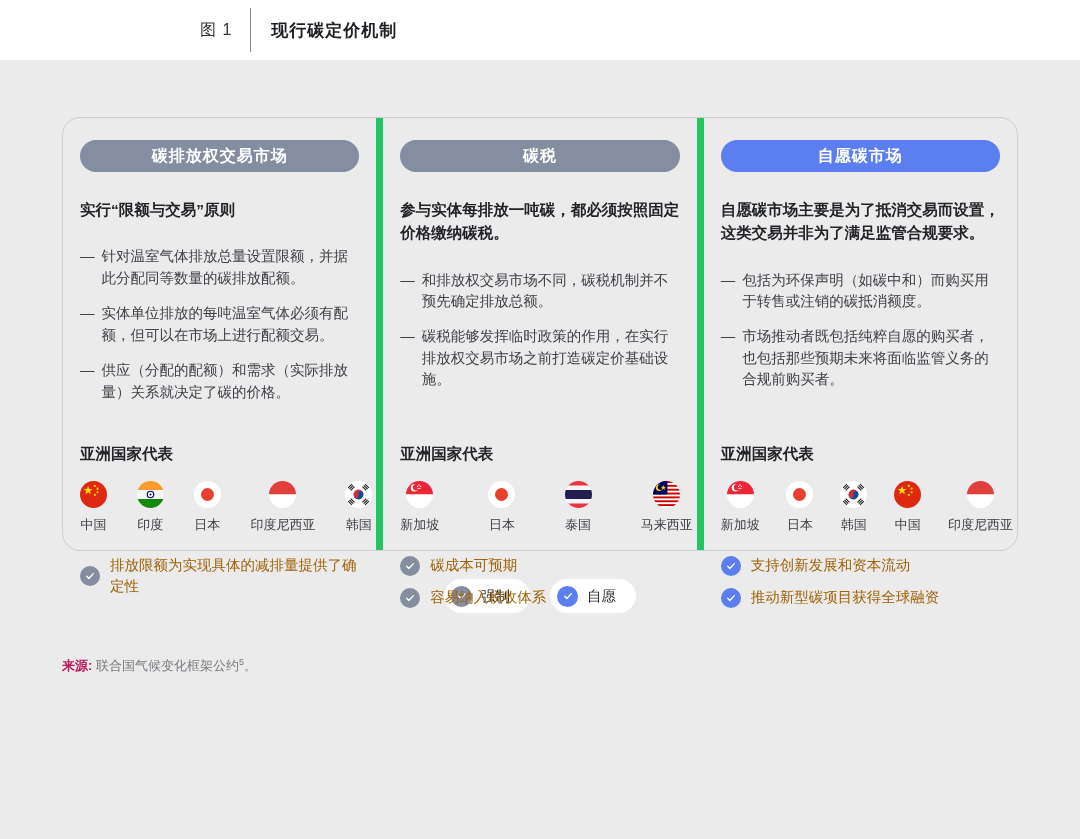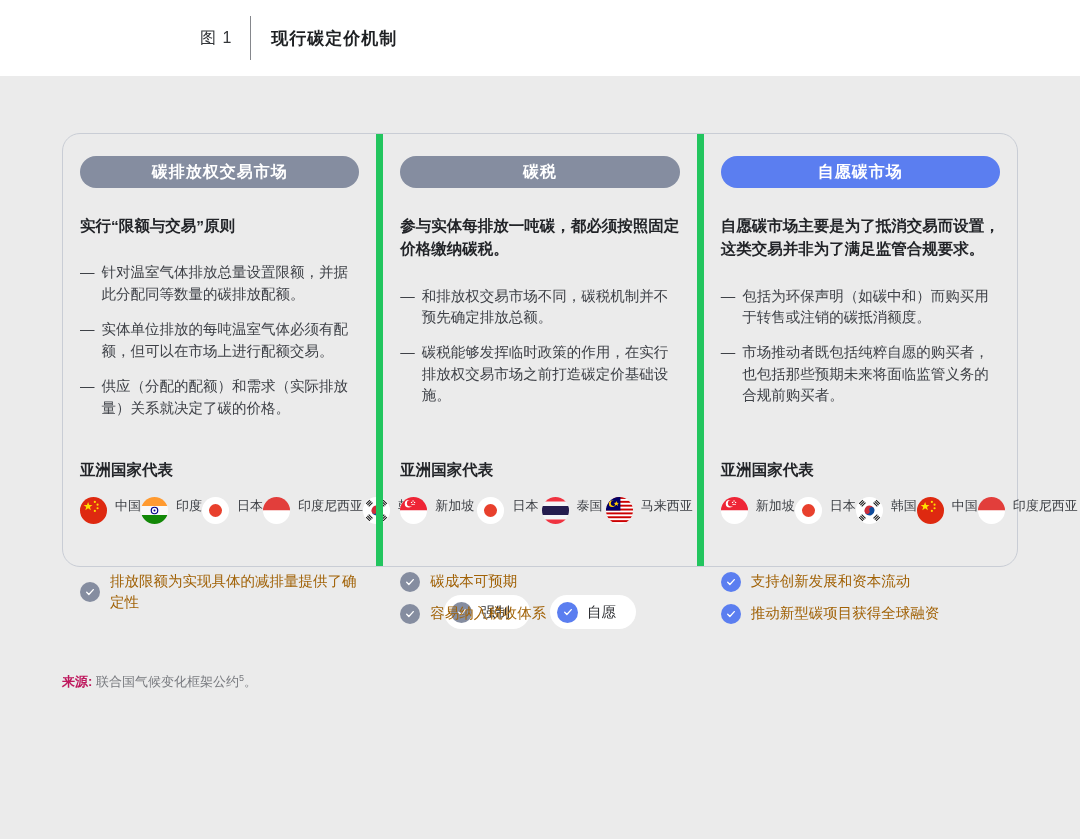--- a/index.html
+++ b/index.html
@@ -1,41 +1,41 @@
 <!DOCTYPE html>
 <html><head>
 <meta charset="utf-8">
 <style>
   * { margin:0; padding:0; box-sizing:border-box; }
   html,body { width:1080px; height:839px; overflow:hidden; }
   body { font-family:"Liberation Sans","DejaVu Sans",sans-serif; background:#ebebeb; }
 
   
-  .titlebar { height:76px; background:#ffffff; display:flex; align-items:center; padding-left:200px; }
+  .titlebar { height:60px; background:#ffffff; display:flex; align-items:center; padding-left:200px; }
   .fig-label { font-size:16px; color:#333639; letter-spacing:1px; }
   .title-divider { width:1px; height:44px; background:#85878c; margin:0 20px 0 18px; }
   .page-title { font-size:17px; font-weight:700; color:#1e2023; letter-spacing:1px; }
 
   
   .card { margin:57px 62px 0 62px; height:434px; border:1px solid #c9cdd5; border-radius:18px; display:flex; }
   .col { flex:1 1 0; position:relative; padding:0 17px; min-width:0; }
   .col + .col { border-left:7px solid #22c55e; }
 
   .pill { margin-top:22px; height:32px; border-radius:16px; display:flex; align-items:center; justify-content:center; color:#fff; font-size:16px; font-weight:700; letter-spacing:1px; }
 
   .intro { margin-top:26px; font-size:15.5px; font-weight:700; color:#222428; line-height:1.5; }
 
   .bullets { margin-top:25px; }
   .bullet { display:flex; gap:7px; margin-bottom:14px; font-size:14.5px; color:#3e4147; line-height:1.48; }
   .dash { flex:0 0 auto; color:#3e4147; }
 
   .countries { position:absolute; top:326px; left:17px; right:4px; }
   .countries-title { font-size:15.5px; font-weight:700; color:#222428; }
   .flag-row { margin-top:16px; display:flex; justify-content:space-between; align-items:flex-start; }
-  .country { display:flex; flex-direction:row; gap:8px; }
+  .country { display:flex; flex-direction:column; align-items:center; gap:8px; }
   .flag { width:27px; height:27px; border-radius:50%; overflow:hidden; box-shadow:inset 0 0 0 1px rgba(0,0,0,0.07); background:#fff; }
   .flag svg { display:block; width:27px; height:27px; }
   .country-label { font-size:13px; color:#3b3e43; white-space:nowrap; }
 
   .benefits { position:absolute; top:437px; left:17px; right:17px; }
   .benefit { display:flex; gap:10px; align-items:center; margin-bottom:11px; font-size:14.5px; color:#a16207; line-height:1.45; }
   .check-circle { flex:0 0 auto; width:20px; height:20px; border-radius:50%; margin-top:0; display:flex; align-items:center; justify-content:center; }
   .check-circle svg { width:12px; height:12px; }
 
   

